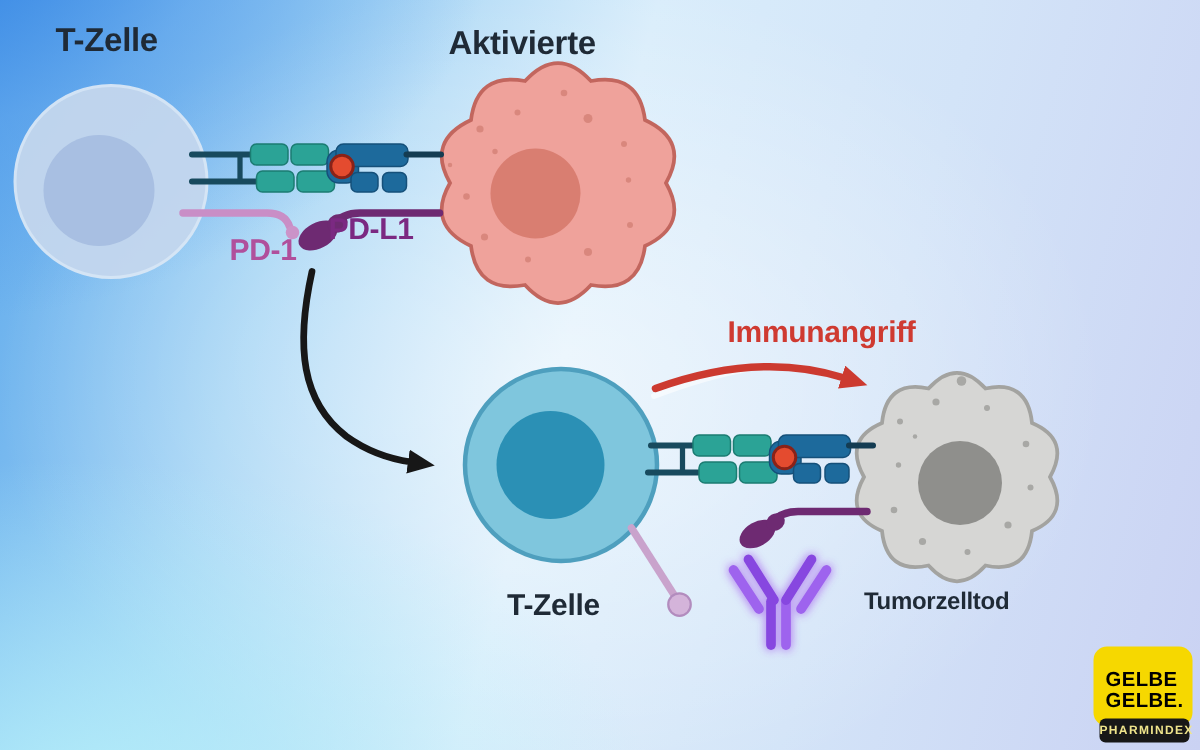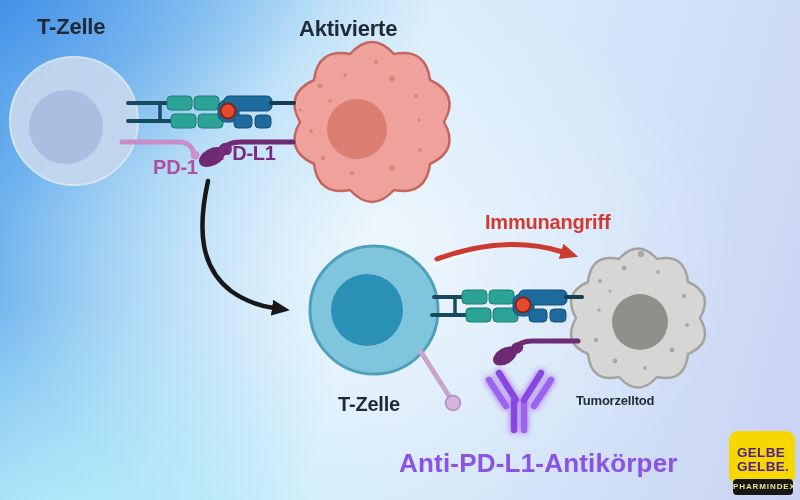--- a/index.html
+++ b/index.html
@@ -13,25 +13,25 @@
       linear-gradient(105deg,#5ea9ec 0%,#9fd2f4 24%,#d9edfb 47%,#d3e4f8 70%,#cad2f3 100%);
   }
   svg{position:absolute;left:0;top:0;}
   .lbl{position:absolute;font-weight:700;color:#1f2a36;white-space:nowrap;letter-spacing:-.2px;}
   .lbl-tcell{left:37px;top:14px;font-size:22px;}
   .lbl-tumor{left:299px;top:16px;font-size:22px;}
   .lbl-pd1{left:136px;top:156px;font-size:20px;color:#b0509c;margin-left:17px;}
   .lbl-pdl1{left:219px;top:142px;font-size:20px;color:#7b2982;}
   .lbl-attack{left:442px;top:211px;font-size:20px;color:#cf3a31;margin-left:43px;}
   .lbl-act{left:299px;top:391px;width:140px;text-align:center;font-size:20px;line-height:26px;white-space:normal;}
-  .lbl-death{left:576px;top:393px;font-size:13px;}
+  .lbl-death{left:576px;top:393px;font-size:16px;}
   .lbl-ab{left:399px;top:448px;font-size:26px;color:#8b52e8;letter-spacing:.2px;}
   .logo{
     position:absolute;left:729px;top:431px;width:66px;height:53px;
-    background:#f6d800;border-radius:9px;color:#4c1d95;
+    background:#f6d800;border-radius:9px;color:#000000;
     font-weight:900;font-size:13.5px;line-height:13.5px;
     padding:15px 0 0 8px;box-sizing:border-box;letter-spacing:.3px;
   }
   .logo-badge{
     position:absolute;left:733px;top:479px;width:60px;height:16px;
     background:#171717;border-radius:4px;color:#efe48c;
     font-size:8px;font-weight:700;letter-spacing:.9px;
     text-align:center;line-height:16px;
   }
 </style>
@@ -190,21 +190,20 @@
   <div class="lbl lbl-tumor">Aktivierte</div>
   <div class="lbl lbl-pd1">PD-1</div>
   <div class="lbl lbl-pdl1">PD-L1</div>
   <div class="lbl lbl-attack">Immunangriff</div>
 
   <div class="lbl lbl-act">
     <div>T-Zelle</div>
   </div>
 
   <div class="lbl lbl-death">Tumorzelltod</div>
-  <div class="lbl lbl-ab">Anti-PD-L1-Antikörper</div>
 
   <div class="logo">
     <div>GELBE</div>
     <div>GELBE.</div>
   </div>
   <div class="logo-badge">PHARMINDEX</div>
 
 </div>
 
 </body></html>

